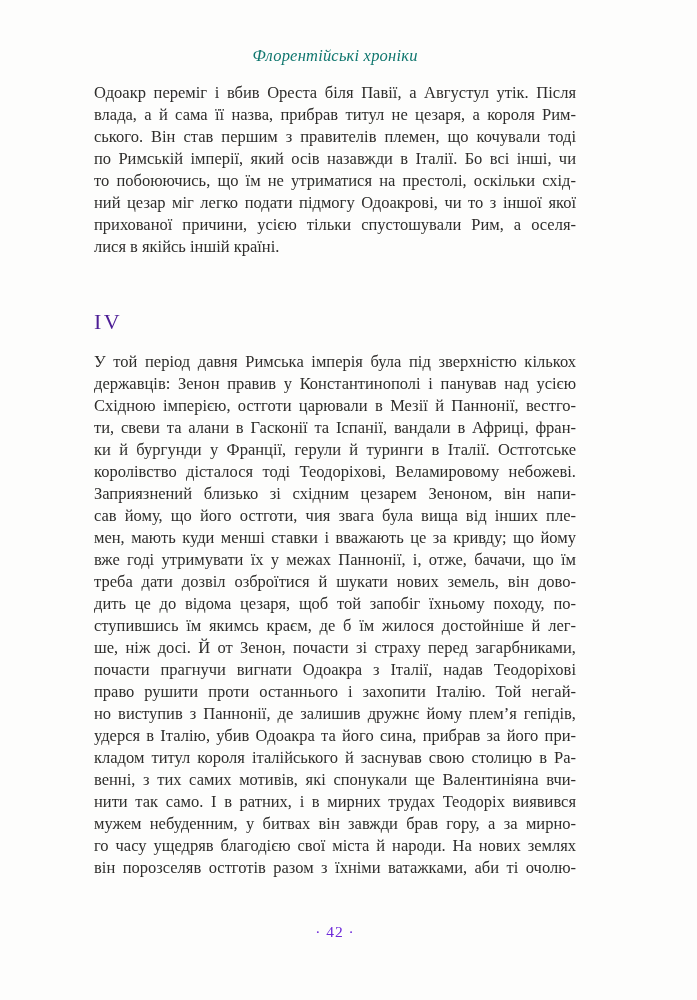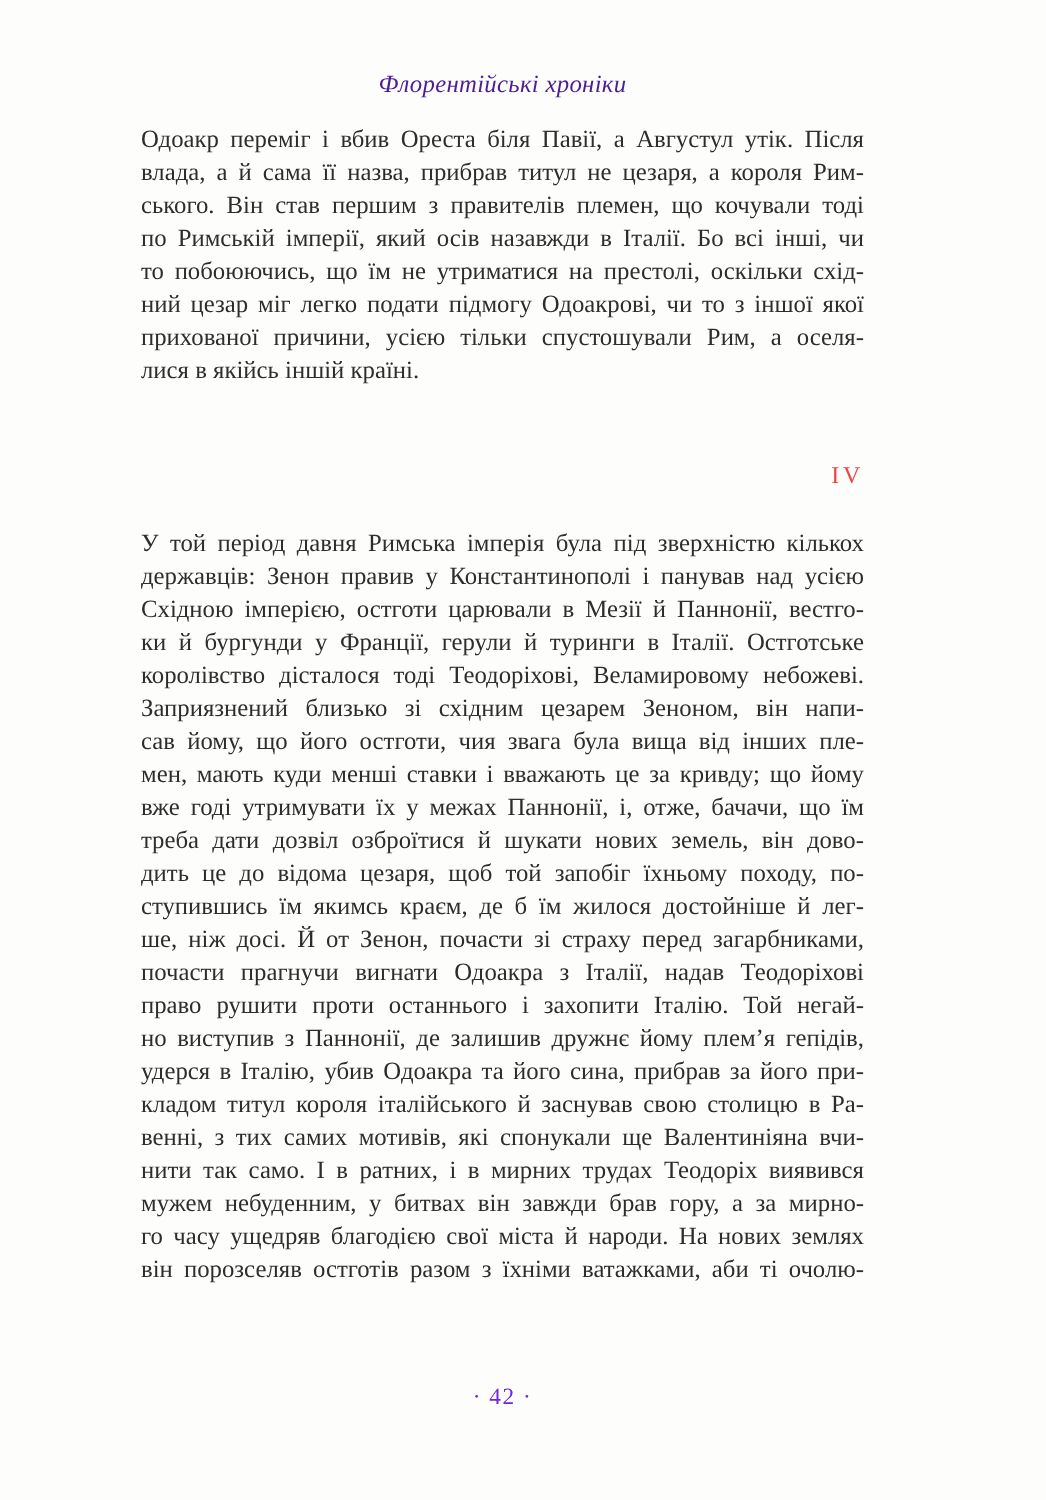--- a/index.html
+++ b/index.html
@@ -17,21 +17,21 @@
     overflow: hidden;
   }
   .running-header {
     position: absolute;
     top: 46px;
     left: 94px;
     width: 482px;
     text-align: center;
     font-style: italic;
     font-size: 16.5px;
-    color: #4c1d95;
+    color: #0f766e;
     letter-spacing: 0.2px;
   }
   .paragraph {
     position: absolute;
     left: 94px;
     width: 482px;
     font-size: 16.5px;
   }
   .p1 { top: 82px; }
   .p2 { top: 351px; }
@@ -44,24 +44,24 @@
     overflow: hidden;
   }
   .paragraph .line.last-line {
     text-align-last: left;
   }
   .section-heading {
     position: absolute;
     top: 309px;
     left: 94px;
     width: 482px;
-    text-align: right;
-    font-size: 16px;
+    text-align: left;
+    font-size: 22px;
     letter-spacing: 2.5px;
-    color: #ef4444;
+    color: #4c1d95;
   }
   .page-number {
     position: absolute;
     top: 923px;
     left: 94px;
     width: 482px;
     text-align: center;
     font-size: 15.5px;
     color: #6d28d9;
     letter-spacing: 1px;
@@ -83,20 +83,21 @@
       <div class="line">прихованої причини, усією тільки спустошували Рим, а оселя-</div>
       <div class="line last-line">лися в якійсь іншій країні.</div>
     </div>
 
   <div class="section-heading">IV</div>
 
   <div class="paragraph p2">
       <div class="line">У той період давня Римська імперія була під зверхністю кількох</div>
       <div class="line">державців: Зенон правив у Константинополі і панував над усією</div>
       <div class="line">Східною імперією, остготи царювали в Мезії й Паннонії, вестго-</div>
+      <div class="line">ти, свеви та алани в Гасконії та Іспанії, вандали в Африці, фран-</div>
       <div class="line">ки й бургунди у Франції, герули й туринги в Італії. Остготське</div>
       <div class="line">королівство дісталося тоді Теодоріхові, Веламировому небожеві.</div>
       <div class="line">Заприязнений близько зі східним цезарем Зеноном, він напи-</div>
       <div class="line">сав йому, що його остготи, чия звага була вища від інших пле-</div>
       <div class="line">мен, мають куди менші ставки і вважають це за кривду; що йому</div>
       <div class="line">вже годі утримувати їх у межах Паннонії, і, отже, бачачи, що їм</div>
       <div class="line">треба дати дозвіл озброїтися й шукати нових земель, він дово-</div>
       <div class="line">дить це до відома цезаря, щоб той запобіг їхньому походу, по-</div>
       <div class="line">ступившись їм якимсь краєм, де б їм жилося достойніше й лег-</div>
       <div class="line">ше, ніж досі. Й от Зенон, почасти зі страху перед загарбниками,</div>

